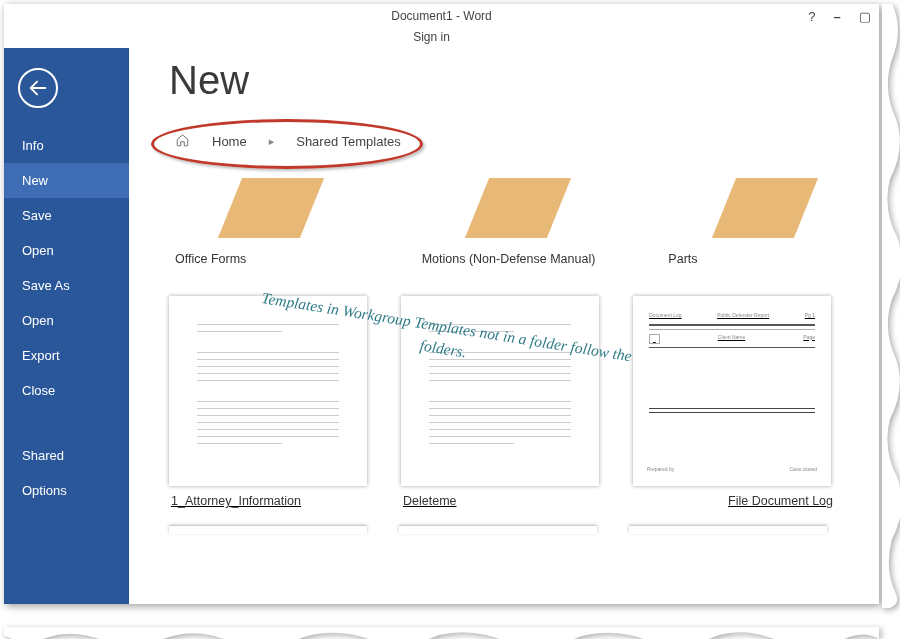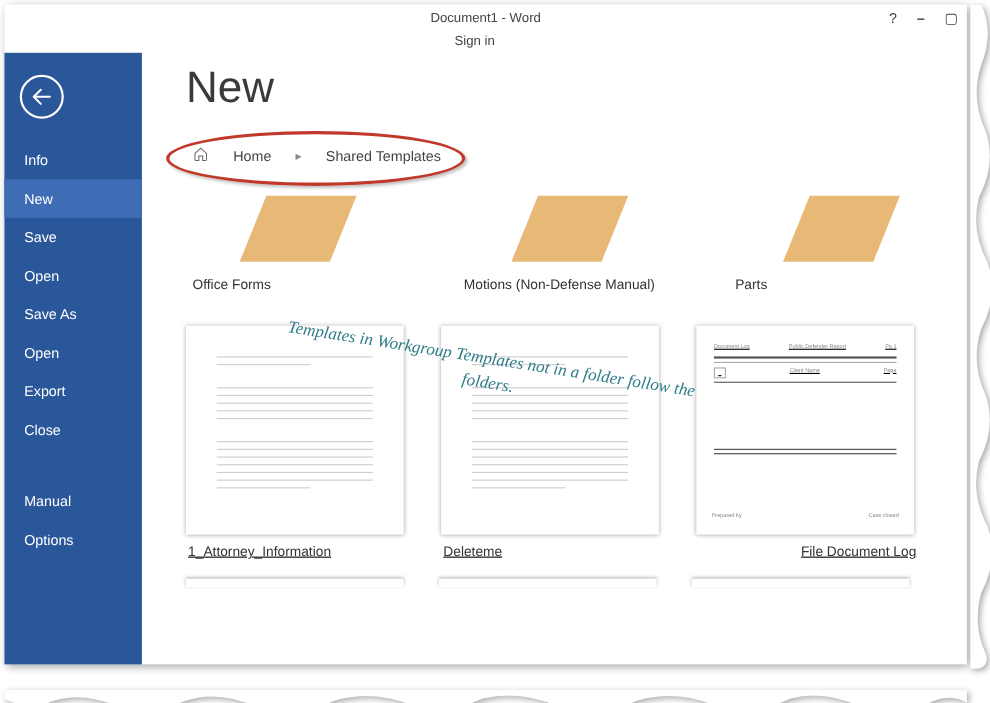--- a/index.html
+++ b/index.html
@@ -75,21 +75,21 @@
           <div class="sidebar-item active">New</div>
           <div class="sidebar-item">Save</div>
           <div class="sidebar-item">Open</div>
           <div class="sidebar-item">Save As</div>
           <div class="sidebar-item">Open</div>
           <div class="sidebar-item">Export</div>
           <div class="sidebar-item">Close</div>
         </div>
       <div class="sidebar-gap"></div>
       <div id="sidebar-bottom">
-          <div class="sidebar-item">Manual</div>
+          <div class="sidebar-item">Shared</div>
           <div class="sidebar-item">Options</div>
         </div>
     </div>
 
     <div class="content">
       <h1 class="page-title">New</h1>
 
       <div class="breadcrumb-wrap">
         <div class="breadcrumb-oval"></div>
         <div class="breadcrumb">

